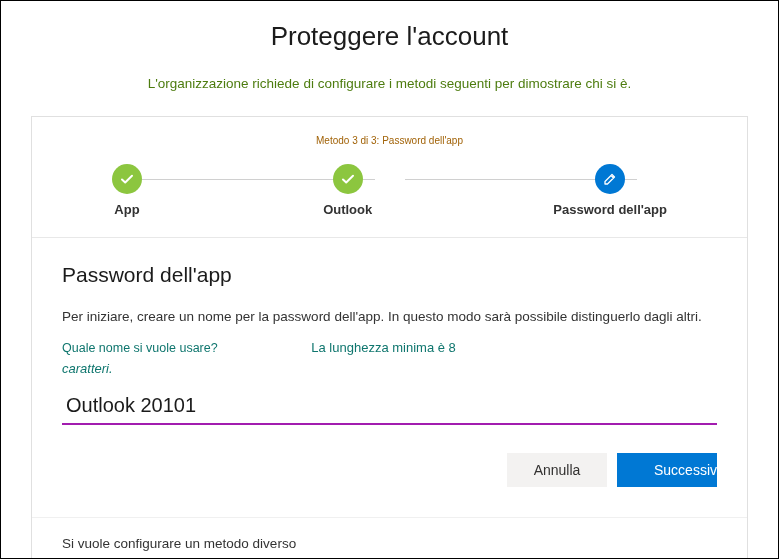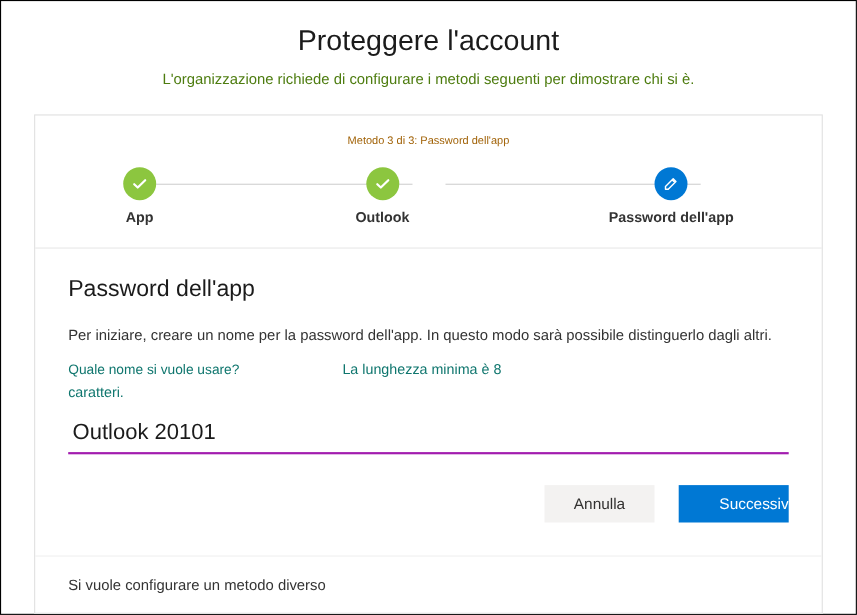--- a/index.html
+++ b/index.html
@@ -16,21 +16,21 @@
       overflow: hidden;
     }
     .container {
       padding: 20px 30px 0 30px;
     }
     .page-title {
       text-align: center;
       font-size: 26px;
       font-weight: 400;
       color: #1b1b1b;
-      margin-bottom: 12px;
+      margin-bottom: 24px;
     }
     .page-subtitle {
       text-align: center;
       font-size: 13.5px;
       color: #4d7c0f;
       margin-bottom: 25px;
     }
     .card {
       border: 1px solid #e0e0e0;
       background: #fff;
@@ -119,37 +119,38 @@
       font-size: 12.5px;
       display: inline-block;
       margin-right: 90px;
     }
     .hint-len {
       display: inline-block;
     }
     .hint-suffix {
       display: block;
       font-size: 13px;
+      font-style: italic;
     }
     .name-input {
       width: 100%;
       border: none;
       border-bottom: 2px solid #a21caf;
       font-size: 20px;
       padding: 4px 2px 6px 4px;
       outline: none;
       color: #1b1b1b;
       font-family: inherit;
       margin-bottom: 28px;
       background: transparent;
     }
     .button-row {
       display: flex;
       justify-content: flex-end;
-      gap: 22px;
+      gap: 10px;
     }
     .btn {
       min-width: 100px;
       height: 34px;
       border: none;
       font-size: 14px;
       cursor: pointer;
       font-family: inherit;
     }
     .btn-secondary {

